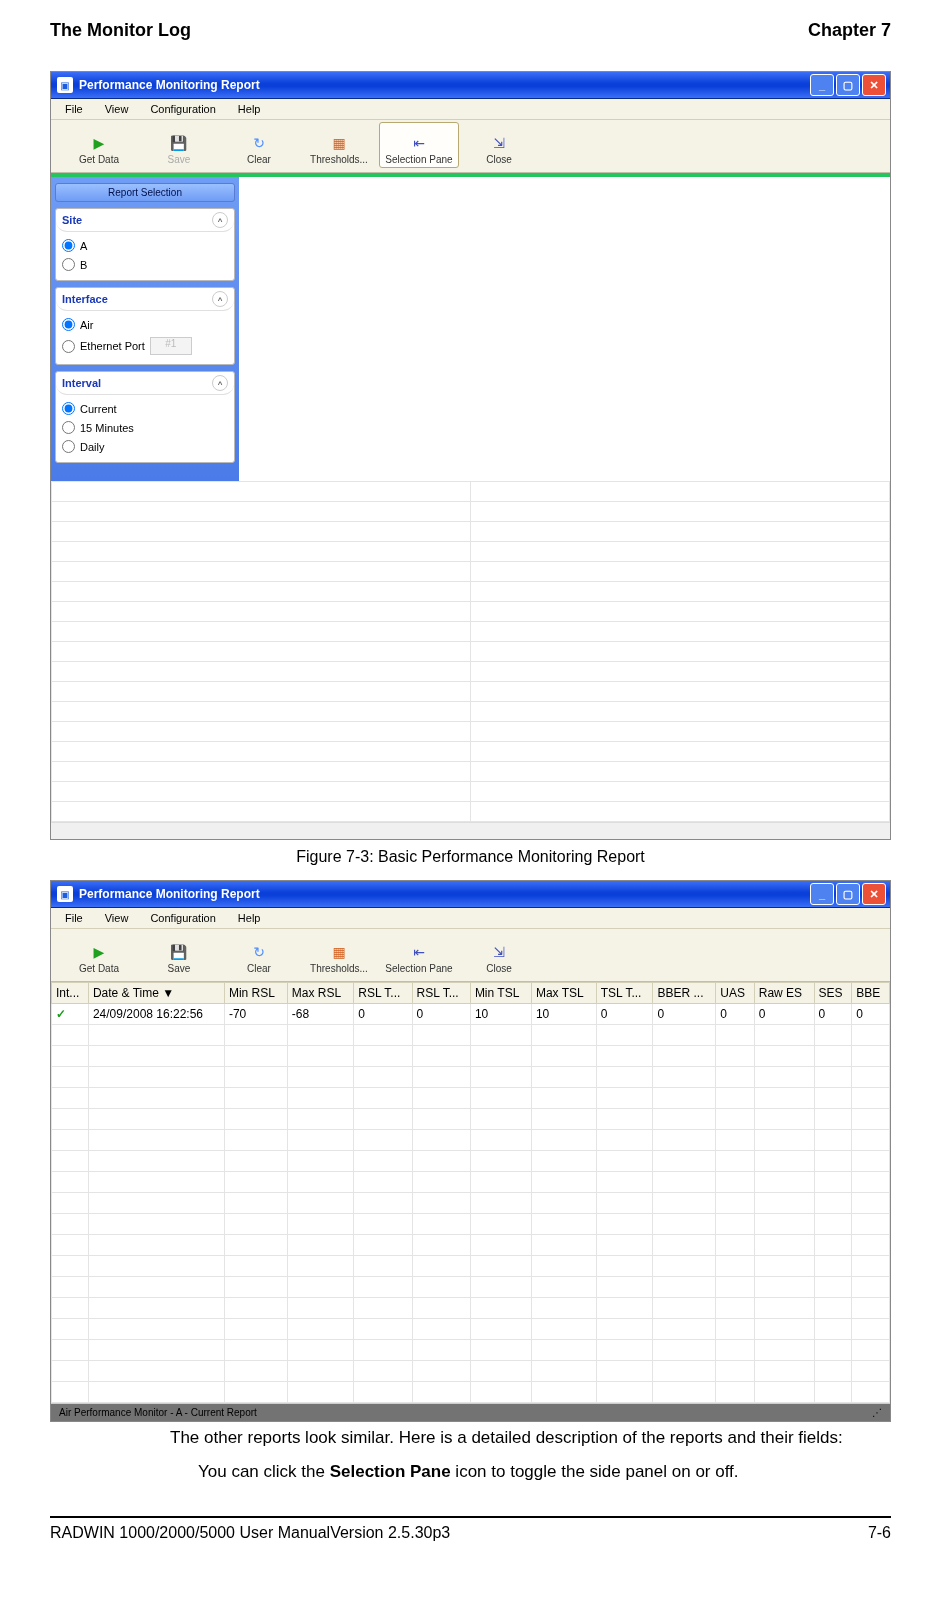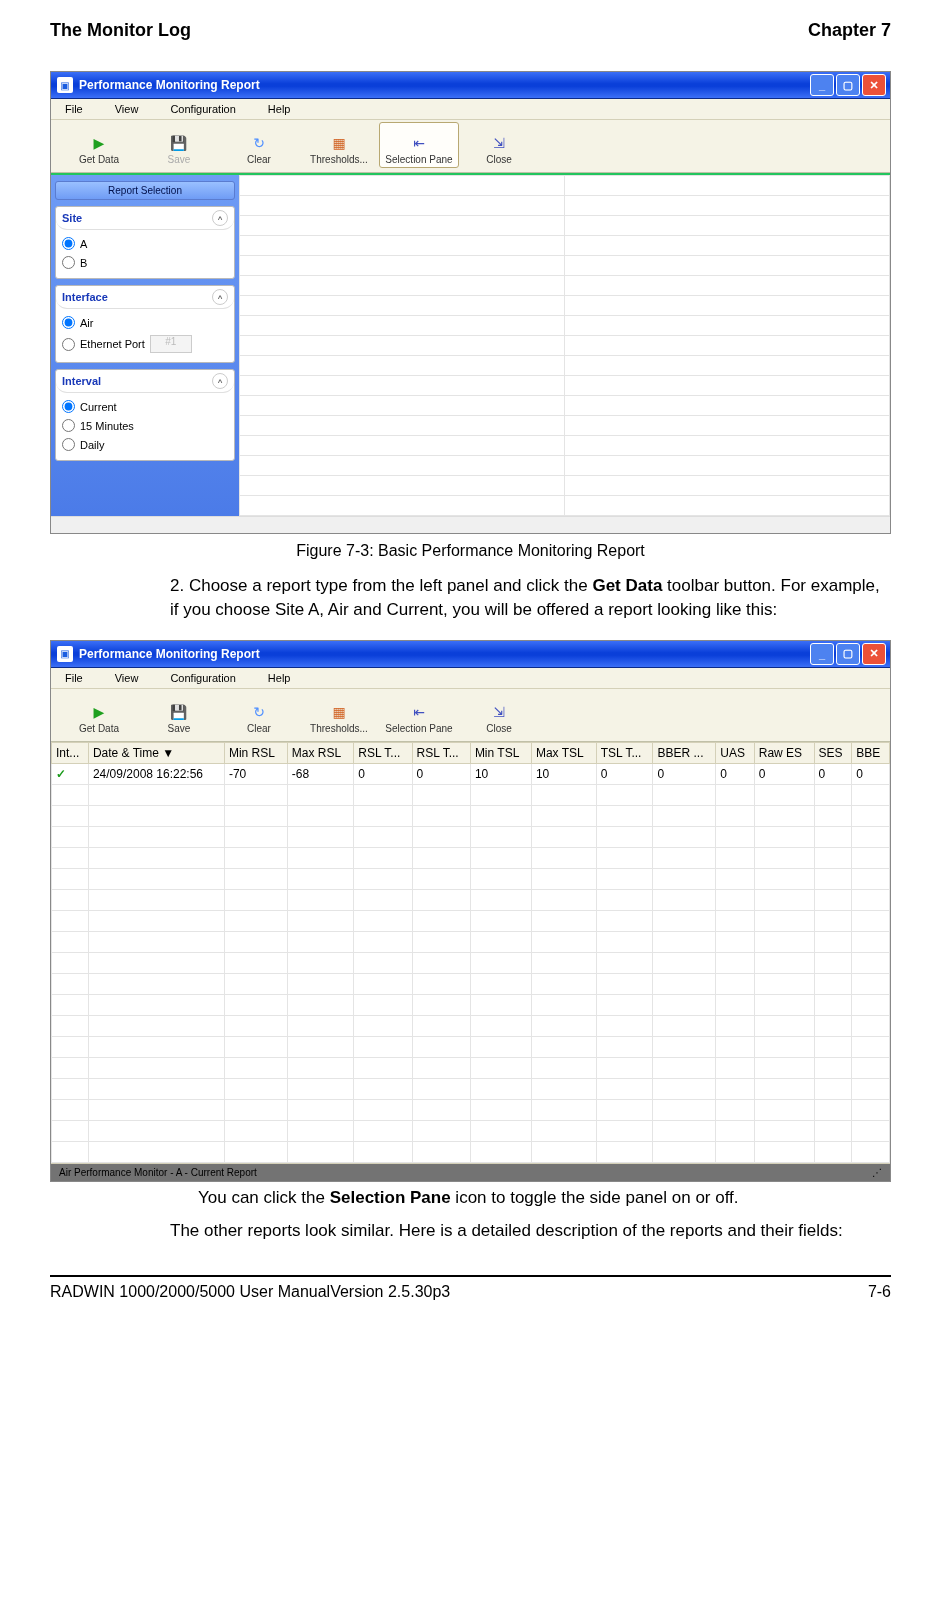--- a/index.html
+++ b/index.html
@@ -57,21 +57,21 @@
     width: 22px; height: 20px;
     border: 1px solid #fff;
     border-radius: 3px;
     display: flex; align-items: center; justify-content: center;
     font-size: 11px; font-weight: bold;
   }
   .winbtn.min, .winbtn.max { background: #4d82f0; color: #fff; }
   .winbtn.close { background: #ec5138; color: #fff; }
   .menubar {
     display: flex;
-    gap: 32px;
+    gap: 22px;
     padding: 4px 14px;
     font-size: 11px;
     background: #f5f3e6;
     border-bottom: 1px solid #d4d0b8;
   }
   .toolbar {
     display: flex;
     padding: 2px 8px 4px 8px;
     background: #f5f3e6;
     border-bottom: 1px solid #c0c0a8;
@@ -99,21 +99,22 @@
   .ic-play { color: #1fa01f; }
   .ic-save { color: #2a4aa0; }
   .ic-clear { color: #5090ff; }
   .ic-thresh { color: #d06020; }
   .ic-sel { color: #4050c0; }
   .ic-close { color: #4050c0; }
   .win-body {
     display: flex;
     background: #fff;
     min-height: 300px;
-    border-top: 2px solid #22c55e;
+    border-top: 4px solid #22c55e;
+    flex-direction: column;
   }
   .sidebar {
     width: 180px;
     background: linear-gradient(to bottom, #6f9cf5, #4b7be8);
     padding: 6px 4px 12px 4px;
   }
   .side-tab {
     background: linear-gradient(to bottom, #9ac0ff, #6f9cf5);
     color: #00104a;
     font-size: 10px;
@@ -425,24 +426,20 @@
               </tr>
             </tbody>
           </table>
     </div>
   </div>
   <div class="scroll-strip"></div>
 </div>
 
 <div class="caption">Figure 7-3: Basic Performance Monitoring Report</div>
 
-<div class="instr">
-  <span>2.</span>
-  <span>Choose a report type from the left panel and click the </span><b>Get Data</b><span> toolbar button. For example, if you choose Site A, Air and Current, you will be offered a report looking like this:</span>
-</div>
 
 <div class="win">
   <div class="titlebar">
     <div class="titlebar-left">
       <div class="title-icon">▣</div>
       <span class="title-text">Performance Monitoring Report</span>
     </div>
     <div class="winbtns">
       <div class="winbtn min">_</div>
       <div class="winbtn max">▢</div>
@@ -809,23 +806,23 @@
           </tbody>
     </table>
   </div>
   <div class="statusbar">
     <span>Air Performance Monitor - A - Current Report</span>
     <span>⋰</span>
   </div>
 </div>
 
 
+<div class="body-text">The other reports look similar. Here is a detailed description of the reports and their fields:</div>
 <div class="body-text indent-more">
   <span>You can click the </span><b>Selection Pane</b><span> icon to toggle the side panel on or off.</span>
 </div>
-<div class="body-text">The other reports look similar. Here is a detailed description of the reports and their fields:</div>
 
 <div class="page-footer">
   <span>RADWIN 1000/2000/5000 User ManualVersion  2.5.30p3</span>
   <span>7-6</span>
 </div>
 
 </div>
 
 </body></html>

